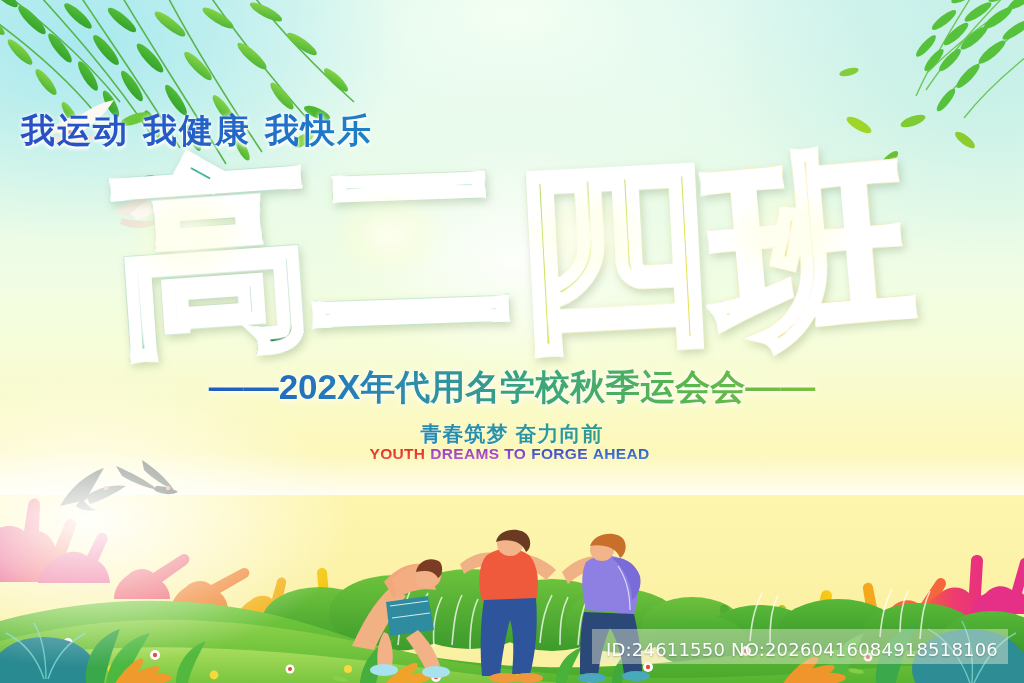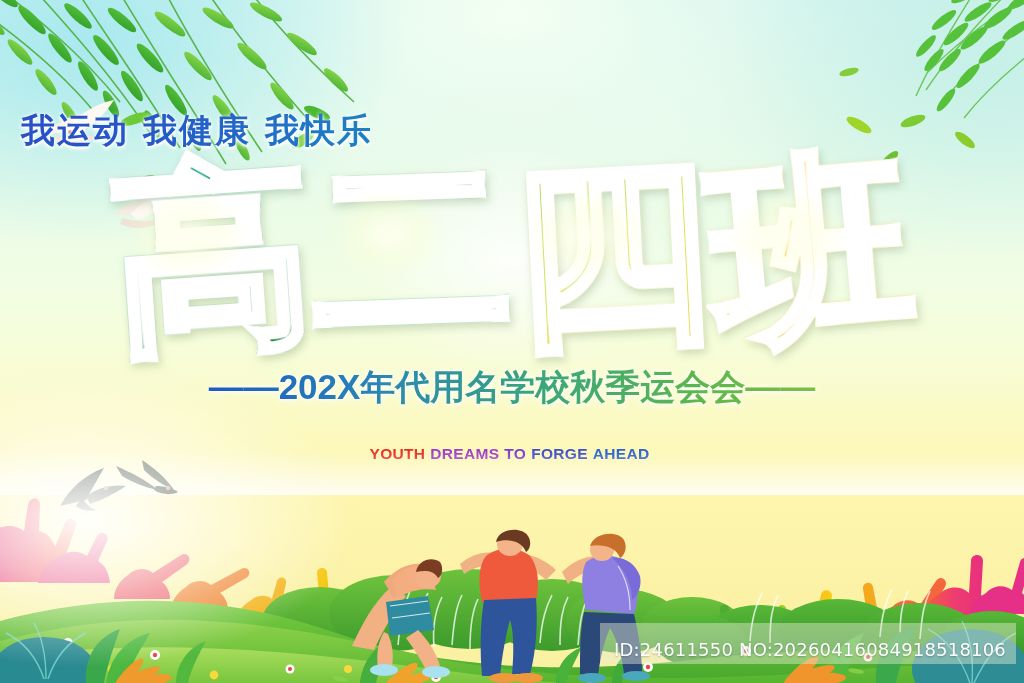--- a/index.html
+++ b/index.html
@@ -128,22 +128,22 @@
     position:absolute; left:14px; bottom:16px;
     display:flex; align-items:baseline; gap:9px;
     color:#ffffff;
     text-shadow:0 1px 3px rgba(0,0,0,.30);
     pointer-events:none;
   }
   .wm-cn { font-size:24px; font-weight:bold; letter-spacing:3px; }
   .wm-url { font-size:23px; letter-spacing:.5px; font-family:"DejaVu Sans",sans-serif; }
 
   .idbar {
-    position:absolute; right:8px; bottom:19px;
-    padding:16px 10px 4px 14px;
+    position:absolute; right:16px; bottom:19px;
+    padding:10px 10px 4px 14px;
     background:rgba(230,235,210,.45);
     color:#ffffff; font-size:18px; letter-spacing:.2px;
     text-shadow:0 1px 2px rgba(0,0,0,.25);
     font-family:"DejaVu Sans",sans-serif;
     pointer-events:none;
   }
 </style>
 </head>
 <body>
 
@@ -298,20 +298,21 @@
     <span class="charwrap">
       <span class="bigchar c3" style="display:inline-block; transform:rotate(-3deg) translateY(2px);">四</span>
     </span>
     <span class="charwrap">
       <span class="bigchar c4" style="display:inline-block; transform:rotate(-5deg) translateY(-2px);">班</span>
     </span>
   </div>
 
   <div class="subtitle">——202X年代用名学校秋季运会会——</div>
 
+  <div class="slogan-cn">青春筑梦 奋力向前</div>
   <div class="slogan-en">
     <span class="w" style="color: rgb(232, 48, 42);">YOUTH</span><span class="w" style="color: rgb(160, 60, 200);">DREAMS</span><span class="w" style="color: rgb(122, 63, 208);">TO</span><span class="w" style="color: rgb(63, 79, 200);">FORGE</span><span class="w" style="color: rgb(47, 99, 204);">AHEAD</span>
   </div>
 
   <svg class="landscape" viewBox="0 0 1024 300" preserveAspectRatio="none">
     <defs>
       <linearGradient id="grassA" x1="0" y1="0" x2="0" y2="1">
         <stop offset="0%" stop-color="#a9dd5d"></stop>
           <stop offset="100%" stop-color="#74c33b"></stop>
       </linearGradient>

